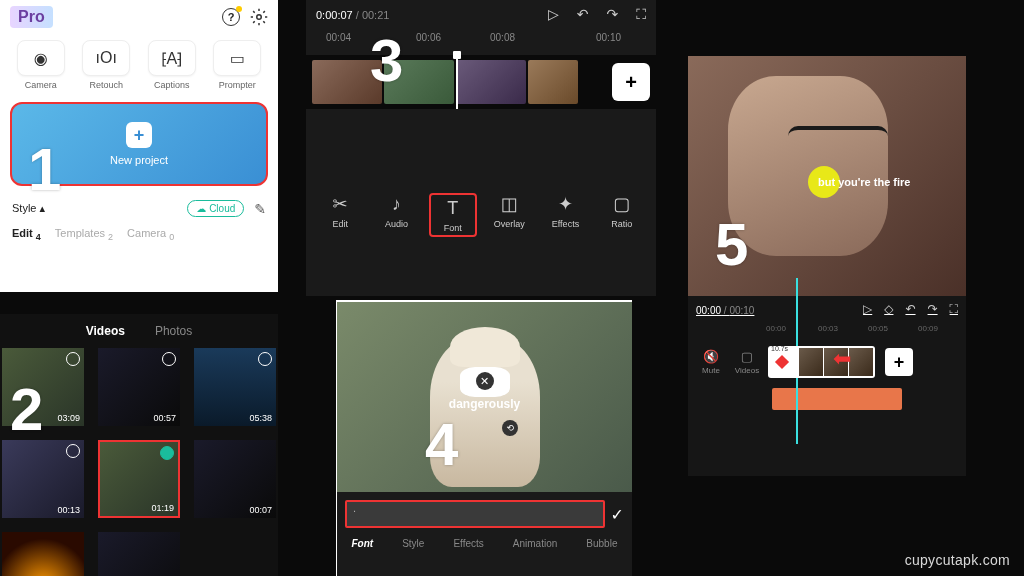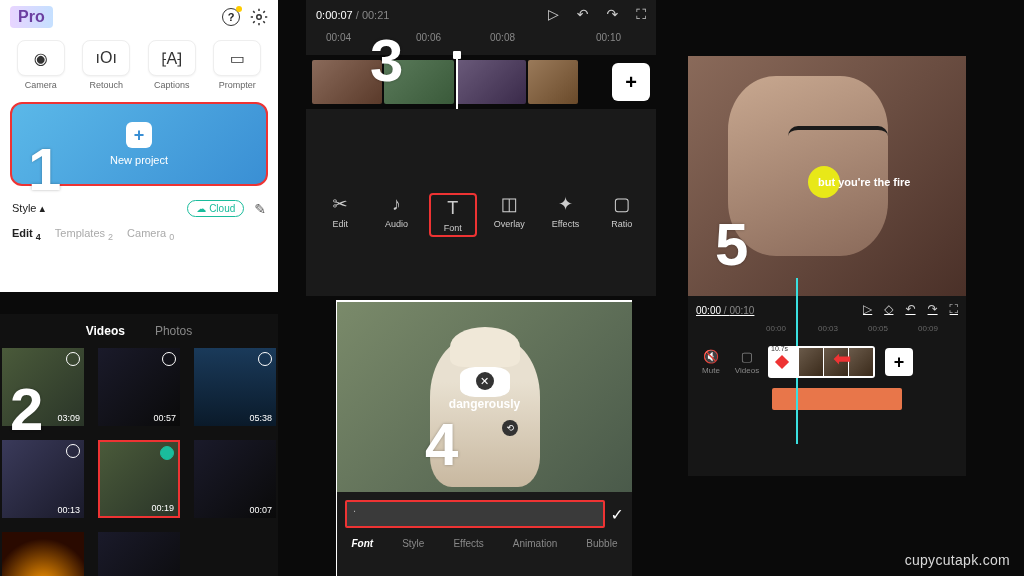--- a/index.html
+++ b/index.html
@@ -232,21 +232,21 @@
     <div class="thumb ocean">
         <span class="check-dot"></span>
         <span class="dur">05:38</span>
       </div>
     <div class="thumb city">
         <span class="check-dot"></span>
         <span class="dur">00:13</span>
       </div>
     <div class="thumb selected">
         <span class="check-dot on"></span>
-        <span class="dur">00:19</span>
+        <span class="dur">01:19</span>
       </div>
     <div class="thumb dark">
         <span class="dur">00:07</span>
       </div>
     <div class="thumb fire">
         <span class="dur">00:18</span>
       </div>
     <div class="thumb dark">
         <span class="dur">00:47</span>
       </div>

